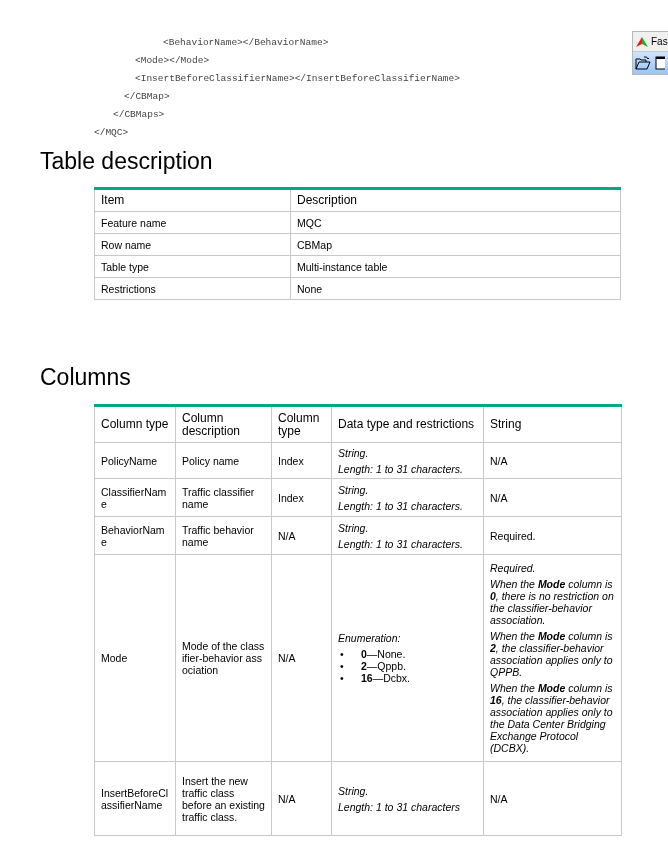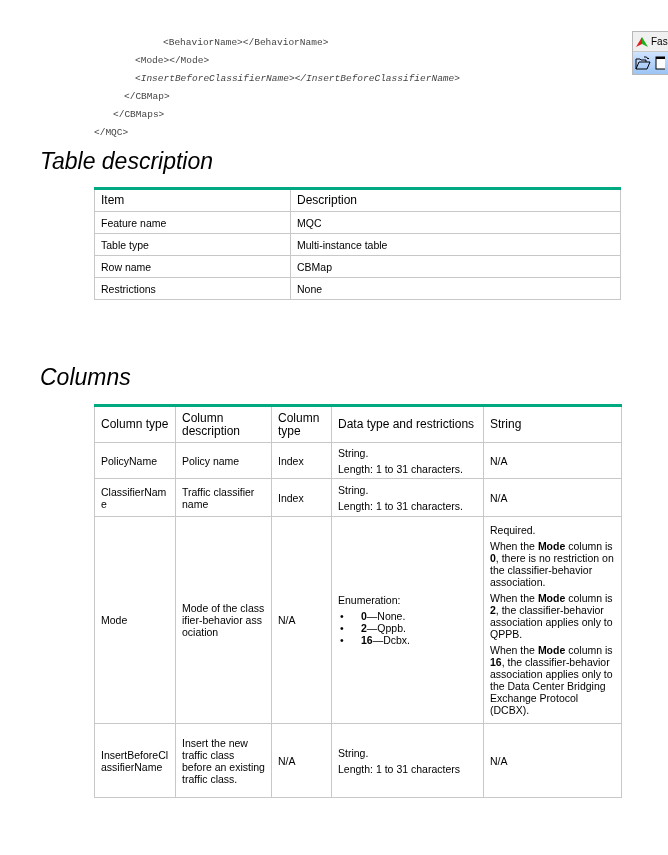--- a/index.html
+++ b/index.html
@@ -2,48 +2,48 @@
 <html><head>
 <meta charset="utf-8">
 <style>
   html, body { margin: 0; padding: 0; background: #ffffff; }
   body { width: 668px; height: 855px; position: relative; overflow: hidden;
          font-family: "Liberation Sans", sans-serif; color: #000; }
   .code { position: absolute; left: 0; top: 0; font-family: "Liberation Mono", monospace;
           font-size: 9.5px; color: #444; }
   .code-line { position: absolute; white-space: pre; }
   .h1 { position: absolute; font-family: "Liberation Sans", sans-serif; font-size: 23px;
-        color: #000; font-weight: normal; margin: 0; font-style: italic; }
+        color: #000; font-weight: normal; margin: 0; }
   table { border-collapse: collapse; position: absolute; font-size: 10.5px; }
   table td, table th { border: 1px solid #c8c8c8; font-weight: normal; text-align: left;
                        vertical-align: middle; padding: 2px 6px; line-height: 12px; }
   table thead tr th { border-top: 3px solid #01a982; font-size: 12px; line-height: 13px; }
   .t1 { left: 94px; top: 187px; width: 527px; }
   .t1 td, .t1 th { height: 17px; }
   .t2 { left: 94px; top: 404px; width: 528px; }
-  .t2 td p { margin: 0 0 4px 0; }
+  .t2 td p { margin: 0 0 4px 0; font-style: italic; }
   .t2 td p:last-child { margin-bottom: 0; }
   .t2 ul { margin: 0; padding: 0; list-style: none; }
   .t2 ul li { position: relative; padding-left: 23px; line-height: 12px; }
   .t2 ul li::before { content: "•"; position: absolute; left: 2px; }
   b { font-weight: bold; }
   .app-widget { position: absolute; left: 632px; top: 31px; width: 40px; height: 42px;
                 border: 1px solid #b8b8b8; border-right: none; background: #f0f0f0; }
   .app-title { height: 19px; display: flex; align-items: center; padding-left: 2px;
                font-size: 10px; color: #000; border-bottom: 1px solid #c8c8c8; }
   .app-toolbar { height: 22px; background: linear-gradient(#cfe3ff, #9cc4f5);
                  display: flex; align-items: center; gap: 4px; padding-left: 2px; }
 </style>
 </head>
 <body>
 
 <div class="code">
   <div class="code-line" style="left:135px;top:37px;margin-left:28px;">&lt;BehaviorName&gt;&lt;/BehaviorName&gt;</div>
   <div class="code-line" style="left:135px;top:55px;text-align:center;">&lt;Mode&gt;&lt;/Mode&gt;</div>
-  <div class="code-line" style="left:135px;top:73px;font-style:italic;">&lt;InsertBeforeClassifierName&gt;&lt;/InsertBeforeClassifierName&gt;</div>
+  <div class="code-line" style="left:135px;top:73px;">&lt;InsertBeforeClassifierName&gt;&lt;/InsertBeforeClassifierName&gt;</div>
   <div class="code-line" style="left:124px;top:91px;">&lt;/CBMap&gt;</div>
   <div class="code-line" style="left:113px;top:109px;">&lt;/CBMaps&gt;</div>
   <div class="code-line" style="left:94px;top:127px;">&lt;/MQC&gt;</div>
 </div>
 
 <div class="app-widget">
   <div class="app-title">
     <svg width="14" height="12" viewBox="0 0 14 12">
       <polygon points="7,1 1,11 7,8" fill="#e02020"></polygon>
       <polygon points="7,1 13,11 7,8" fill="#20b020"></polygon>
@@ -70,26 +70,26 @@
       <th style="width:183px">Item</th>
       <th>Description</th>
     </tr>
   </thead>
   <tbody>
     <tr>
         <td>Feature name</td>
         <td>MQC</td>
       </tr>
     <tr>
+        <td>Row name</td>
+        <td>CBMap</td>
+      </tr>
+    <tr>
         <td>Table type</td>
         <td>Multi-instance table</td>
-      </tr>
-    <tr>
-        <td>Row name</td>
-        <td>CBMap</td>
       </tr>
     <tr>
         <td>Restrictions</td>
         <td>None</td>
       </tr>
   </tbody>
 </table>
 
 <h2 class="h1" style="left:40px;top:364px;">Columns</h2>
 
@@ -117,20 +117,30 @@
     <tr style="height:38px">
       <td style="word-break:break-all">ClassifierName</td>
       <td>Traffic classifier name</td>
       <td>Index</td>
       <td>
         <p>String.</p>
         <p>Length: 1 to 31 characters.</p>
       </td>
       <td>N/A</td>
     </tr>
+    <tr style="height:38px">
+      <td style="word-break:break-all">BehaviorName</td>
+      <td>Traffic behavior name</td>
+      <td>N/A</td>
+      <td>
+        <p>String.</p>
+        <p>Length: 1 to 31 characters.</p>
+      </td>
+      <td>Required.</td>
+    </tr>
     <tr style="height:207px">
       <td>Mode</td>
       <td style="word-break:break-all">Mode of the classifier-behavior association</td>
       <td>N/A</td>
       <td>
         <p>Enumeration:</p>
         <ul>
           <li><b>0</b><span>—None.</span></li>
           <li><b>2</b><span>—Qppb.</span></li>
           <li><b>16</b><span>—Dcbx.</span></li>

